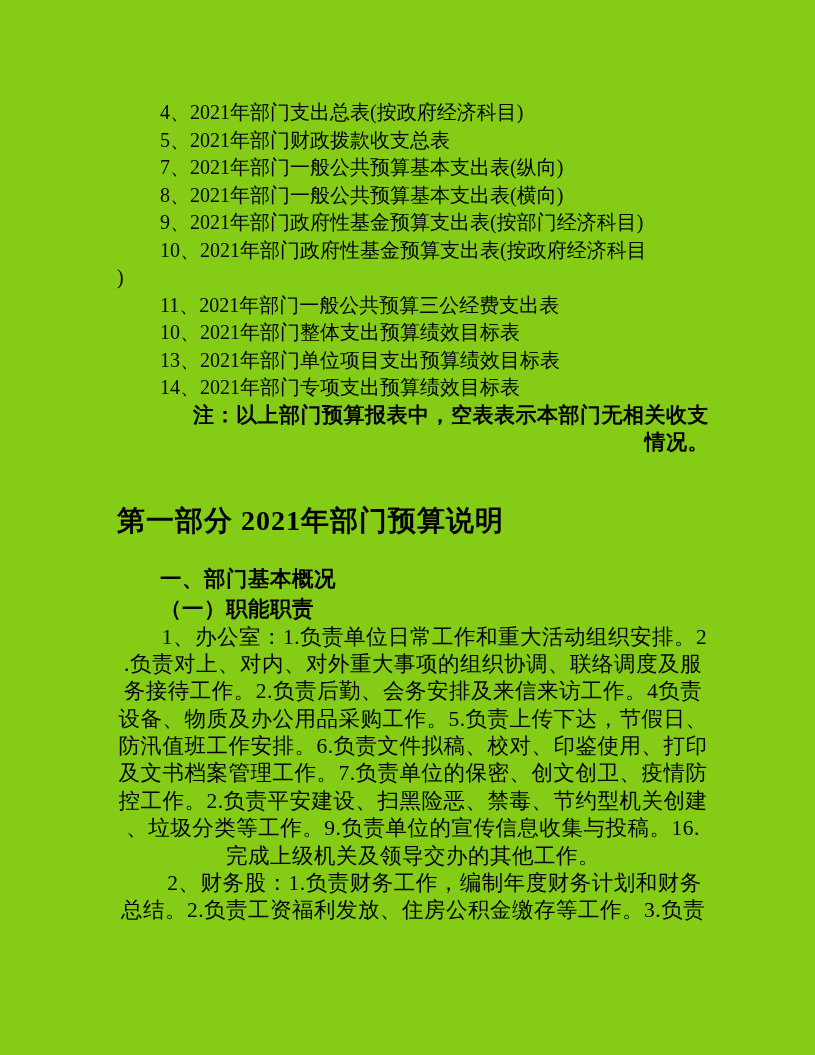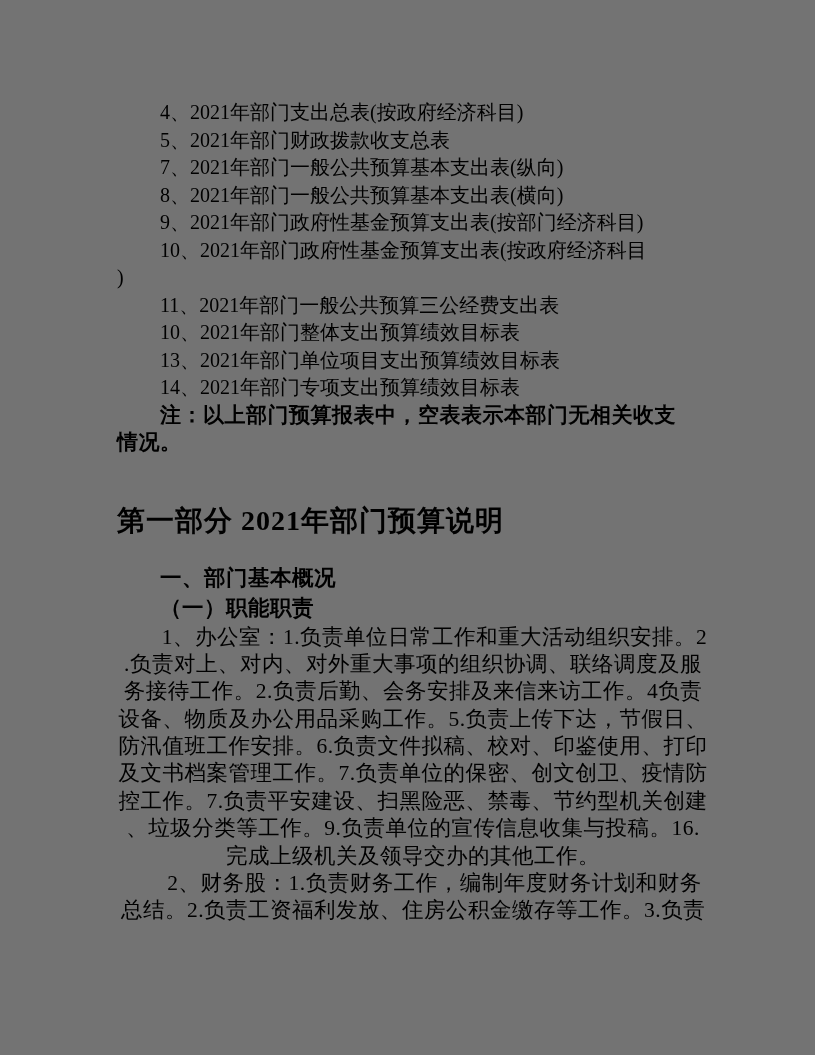--- a/index.html
+++ b/index.html
@@ -4,21 +4,21 @@
 <style>
   html, body {
     margin: 0;
     padding: 0;
     background: #ffffff;
   }
   .page {
     position: relative;
     width: 815px;
     height: 1055px;
-    background: #737373;
+    background: #84cc16;
     color: #000000;
     font-family: "Liberation Serif", "DejaVu Serif", serif;
     overflow: hidden;
   }
   .content {
     padding-top: 99px;
     padding-left: 117px;
     width: 592px;
   }
   .line {
@@ -30,40 +30,40 @@
     padding-left: 43px;
   }
   .list-block .line {
     font-size: 20px;
     letter-spacing: 0px;
   }
   .note-block .line {
     font-size: 21px;
     font-weight: bold;
     letter-spacing: 0.5px;
+    text-align: right;
   }
   .part-heading {
     margin: 45px 0 24px 0;
     font-size: 28px;
     font-weight: bold;
     line-height: 38px;
     text-align: left;
     letter-spacing: 1px;
     white-space: nowrap;
   }
   .section-heading,
   .subsection-heading {
     font-size: 21.5px;
     font-weight: bold;
     line-height: 30px;
     height: 30px;
     padding-left: 43px;
     letter-spacing: 0.5px;
     white-space: nowrap;
-    font-family: Liberation Mono, monospace;
   }
   .para-block .line {
     font-size: 21.5px;
     height: 27.4px;
     line-height: 27.4px;
     letter-spacing: 0.5px;
     text-align: center;
   }
 </style>
 </head>
@@ -97,21 +97,21 @@
 
     <div class="subsection-heading">（一）职能职责</div>
 
     <div class="para-block">
         <div class="line indent">1、办公室：1.负责单位日常工作和重大活动组织安排。2</div>
         <div class="line">.负责对上、对内、对外重大事项的组织协调、联络调度及服</div>
         <div class="line">务接待工作。2.负责后勤、会务安排及来信来访工作。4负责</div>
         <div class="line">设备、物质及办公用品采购工作。5.负责上传下达，节假日、</div>
         <div class="line">防汛值班工作安排。6.负责文件拟稿、校对、印鉴使用、打印</div>
         <div class="line">及文书档案管理工作。7.负责单位的保密、创文创卫、疫情防</div>
-        <div class="line">控工作。7.负责平安建设、扫黑险恶、禁毒、节约型机关创建</div>
+        <div class="line">控工作。2.负责平安建设、扫黑险恶、禁毒、节约型机关创建</div>
         <div class="line">、垃圾分类等工作。9.负责单位的宣传信息收集与投稿。16.</div>
         <div class="line">完成上级机关及领导交办的其他工作。</div>
       </div>
 
     <div class="para-block">
         <div class="line indent">2、财务股：1.负责财务工作，编制年度财务计划和财务</div>
         <div class="line">总结。2.负责工资福利发放、住房公积金缴存等工作。3.负责</div>
       </div>
 
   </div>

